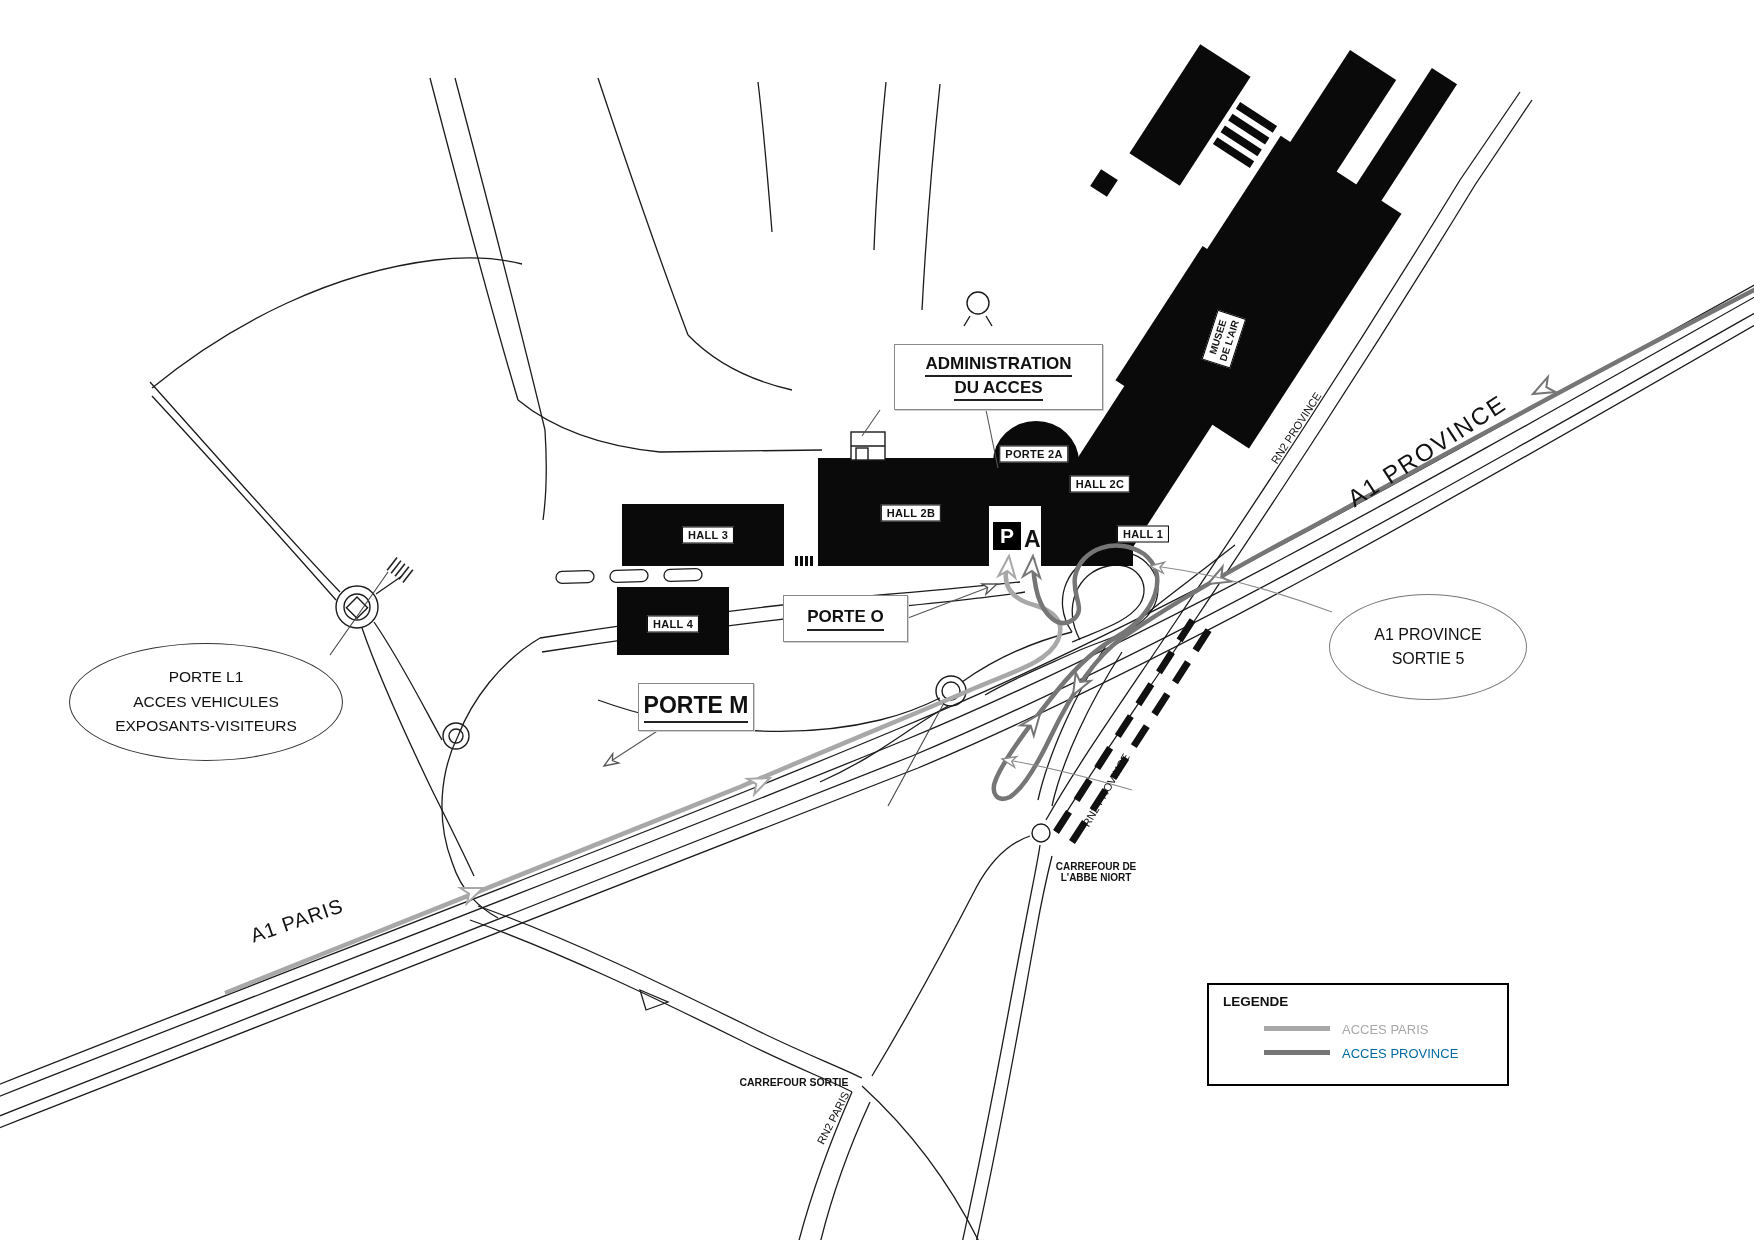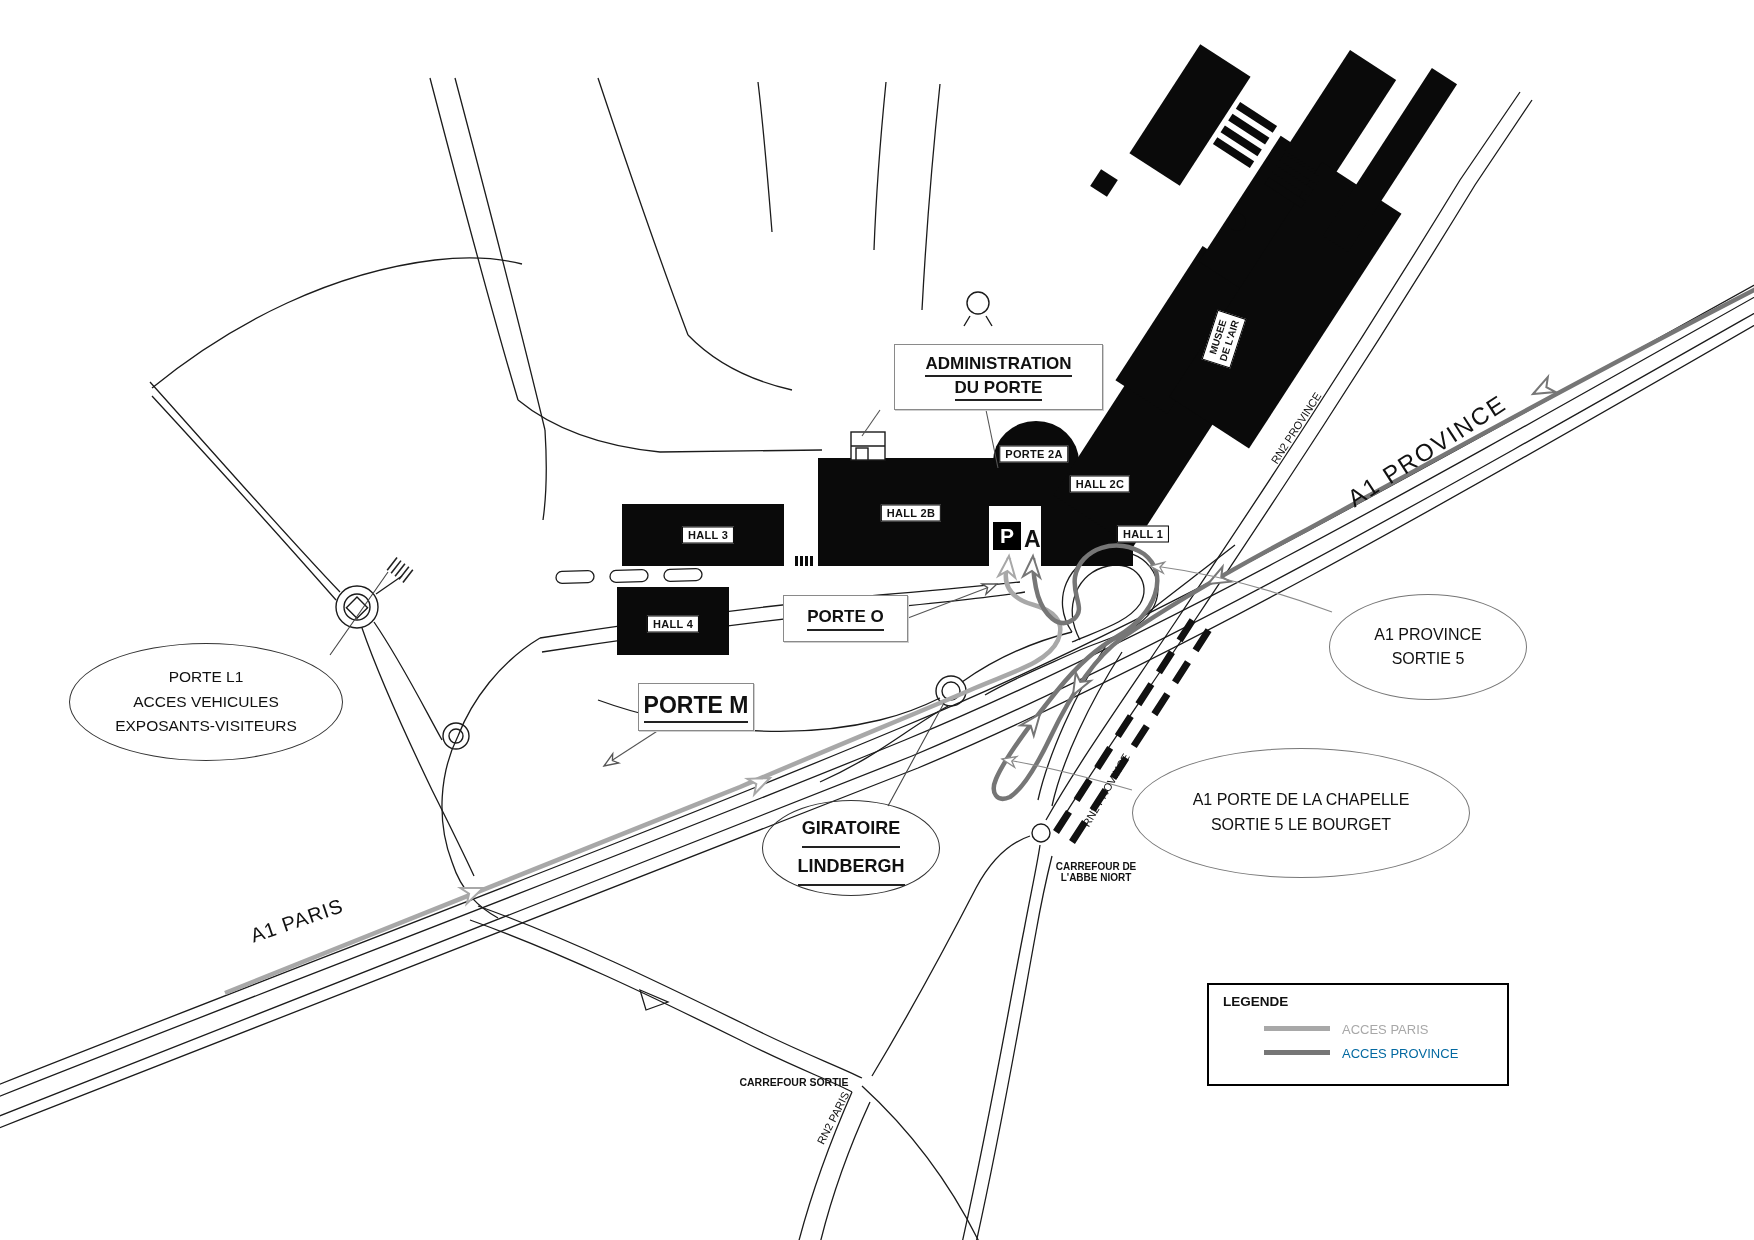--- a/index.html
+++ b/index.html
@@ -203,21 +203,21 @@
     <use href="#arw-s" transform="translate(1150,566) rotate(187)" fill="#fff" stroke="#8a8a8a" stroke-width="1.3"></use>
     <path d="M 1132,790 C 1080,775 1042,766 1008,760"></path>
     <use href="#arw-s" transform="translate(1002,759) rotate(192)" fill="#fff" stroke="#8a8a8a" stroke-width="1.3"></use>
     <path d="M 880,410 L 862,436" stroke="#555"></path>
     <path d="M 986,410 L 998,468" stroke="#555"></path>
   </g>
 </svg>
 
 <div class="lbl boxlbl" style="left:862px;top:344px;width:207px;height:64px;font-size:17px;margin-left:32px;">
   <span class="u">ADMINISTRATION</span>
-  <span class="u">DU PORTE</span>
+  <span class="u">DU ACCES</span>
 </div>
 
 <div class="lbl boxlbl" style="left:783px;top:595px;width:123px;height:45px;font-size:17px;">
   <span class="u">PORTE O</span>
 </div>
 <div class="lbl boxlbl" style="left:638px;top:683px;width:114px;height:46px;font-size:23px;">
   <span class="u">PORTE M</span>
 </div>
 
 <div class="lbl hall-tag" style="left:708px;top:535px;">HALL 3</div>
@@ -234,34 +234,26 @@
 
 <div class="lbl p-box" style="left:993px;top:522px;width:28px;height:28px;">P</div>
 <div class="lbl" style="left:1024px;top:526px;font-size:23px;font-weight:bold;">A</div>
 
 <div class="lbl callout darkellipse" style="left:69px;top:643px;width:272px;height:116px;font-size:15.5px;line-height:1.6;">
   <div>PORTE L1</div>
   <div>ACCES VEHICULES</div>
   <div>EXPOSANTS-VISITEURS</div>
 </div>
 
-<div class="lbl callout darkellipse" style="left:762px;top:800px;width:176px;height:94px;font-size:18px;font-weight:bold;line-height:2.0;">
-  <div style="border-bottom:2px solid #222;">GIRATOIRE</div>
-  <div style="border-bottom:2px solid #222;">LINDBERGH</div>
-</div>
 
 <div class="lbl callout thinellipse" style="left:1329px;top:594px;width:196px;height:104px;font-size:16px;line-height:1.5;">
   <div>A1 PROVINCE</div>
   <div>SORTIE 5</div>
 </div>
 
-<div class="lbl callout thinellipse" style="left:1132px;top:748px;width:336px;height:128px;font-size:16px;line-height:1.55;">
-  <div>A1 PORTE DE LA CHAPELLE</div>
-  <div>SORTIE 5 LE BOURGET</div>
-</div>
 
 <div class="lbl ctr roadlbl" style="left:1427px;top:451px;font-size:24px;letter-spacing:2px;transform:translate(-50%,-50%) rotate(-33deg);">A1 PROVINCE</div>
 <div class="lbl ctr roadlbl" style="left:297px;top:921px;font-size:20px;letter-spacing:1px;transform:translate(-50%,-50%) rotate(-19deg);">A1 PARIS</div>
 <div class="lbl ctr" style="left:1296px;top:428px;font-size:11px;transform:translate(-50%,-50%) rotate(-57deg);">RN2 PROVINCE</div>
 <div class="lbl ctr" style="left:1106px;top:790px;font-size:11px;transform:translate(-50%,-50%) rotate(-60deg);">RN2 PROVINCE</div>
 <div class="lbl ctr" style="left:833px;top:1118px;font-size:11px;transform:translate(-50%,-50%) rotate(-63deg);">RN2 PARIS</div>
 <div class="lbl ctr" style="left:794px;top:1082px;font-size:10.5px;font-weight:bold;">CARREFOUR SORTIE</div>
 <div class="lbl ctr" style="left:1096px;top:872px;font-size:10px;font-weight:bold;text-align:center;white-space:nowrap;">
   <div>CARREFOUR DE</div>
   <div>L'ABBE NIORT</div>

